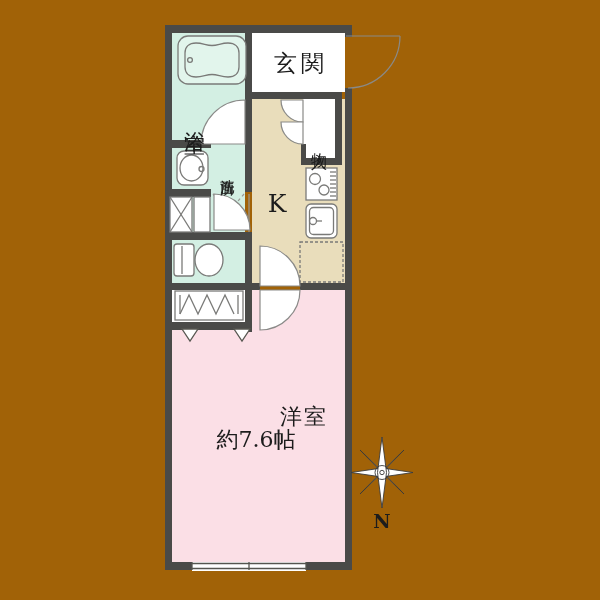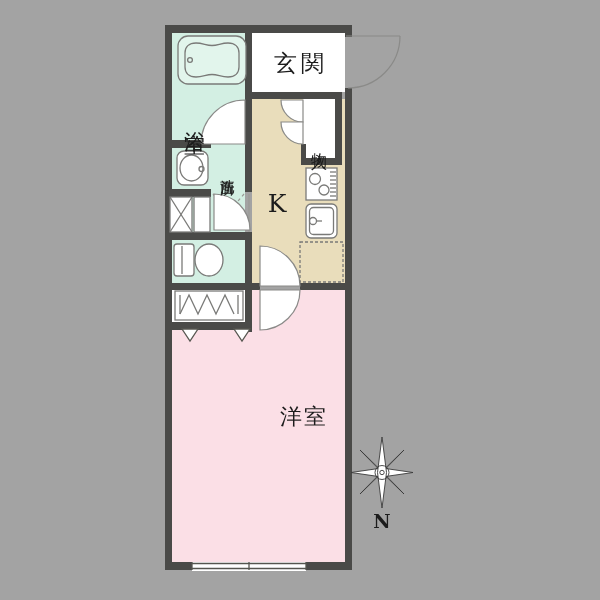--- a/index.html
+++ b/index.html
@@ -1,16 +1,16 @@
 <!DOCTYPE html>
 <html><head>
 <meta charset="utf-8">
 <style>
   html,body{margin:0;padding:0;background:#fff;}
-  .stage{position:relative;width:600px;height:600px;background:#a3a3a3;overflow:hidden;
+  .stage{position:relative;width:600px;height:600px;background:#a16207;overflow:hidden;
          font-family:"DejaVu Serif","Liberation Serif",serif;}
   .plan-svg{position:absolute;left:0;top:0;}
   .lbl{position:absolute;transform:translate(-50%,-50%);color:#1c1c1c;
        white-space:nowrap;line-height:1;text-align:center;}
   .v{writing-mode:vertical-rl;text-orientation:upright;}
   .lbl-genkan{left:301px;top:63px;font-size:23px;letter-spacing:4px;}
   .lbl-bath{left:194px;top:117px;font-size:21px;letter-spacing:3px;}
   .lbl-wash{left:227px;top:170px;font-size:14.5px;letter-spacing:1px;}
   .lbl-mono{left:319px;top:141px;font-size:16px;letter-spacing:1px;}
   .lbl-k{left:277px;top:203px;font-size:25px;}
@@ -161,15 +161,16 @@
     <circle cx="382" cy="472.5" r="2.2" fill="none"></circle>
   </g>
 </svg>
 
 <div class="lbl lbl-genkan">玄関</div>
 <div class="lbl lbl-bath v">浴室</div>
 <div class="lbl lbl-wash v">洗面所</div>
 <div class="lbl lbl-mono v">物入</div>
 <div class="lbl lbl-k">K</div>
 <div class="lbl lbl-room">洋室</div>
+<div class="lbl lbl-size">約7.6帖</div>
 <div class="lbl lbl-north">N</div>
 
 </div>
 
 </body></html>

